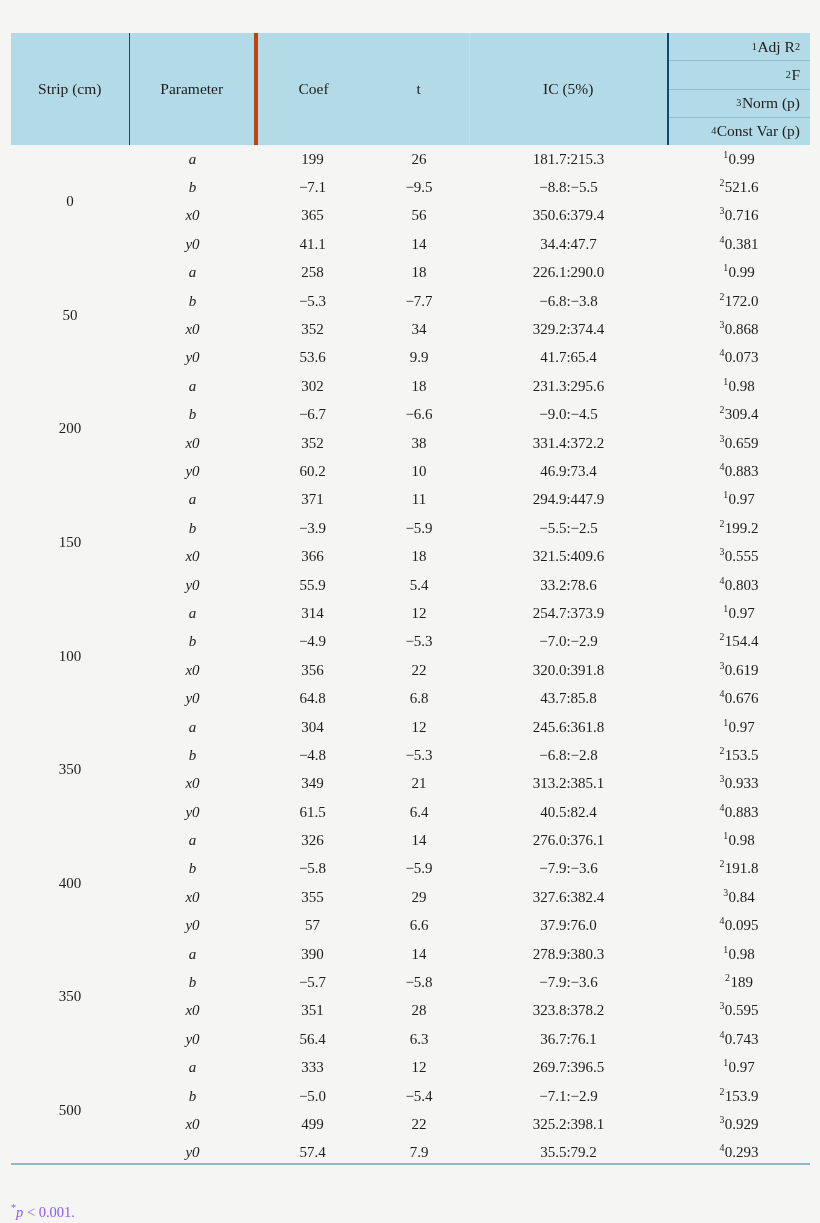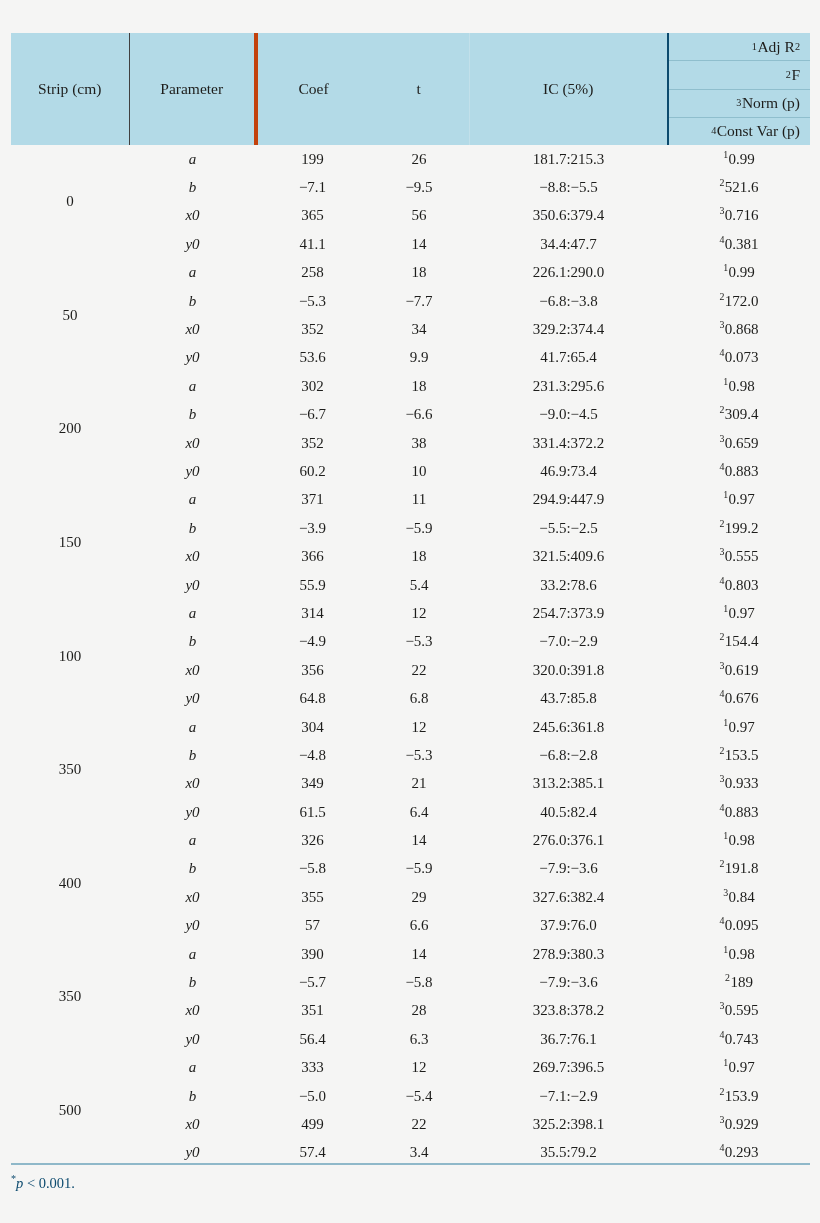--- a/index.html
+++ b/index.html
@@ -114,23 +114,23 @@
     left: 11px;
     top: 1163px;
     width: 799px;
     height: 2px;
     background: #8fb8c9;
   }
 
   .footnote {
     position: absolute;
     left: 11px;
-    top: 1175px;
+    top: 1204px;
     font-size: 14.5px;
-    color: #0c4a6e;
+    color: #8b5cf6;
     font-family: "Liberation Serif", "DejaVu Serif", serif;
   }
   .footnote .fn-star {
     font-size: 0.7em;
     vertical-align: super;
     line-height: 0;
   }
   .footnote .fn-p {
     font-style: italic;
   }
@@ -438,21 +438,21 @@
           <tr>
             <td class="param">x0</td>
             <td class="coef">499</td>
             <td class="tval">22</td>
             <td class="ic">325.2:398.1</td>
             <td class="stat"><sup class="marker">3</sup><span>0.929</span></td>
           </tr>
           <tr>
             <td class="param">y0</td>
             <td class="coef">57.4</td>
-            <td class="tval">3.4</td>
+            <td class="tval">7.9</td>
             <td class="ic">35.5:79.2</td>
             <td class="stat"><sup class="marker">4</sup><span>0.293</span></td>
           </tr>
         </tbody>
     </table>
   </div>
 
   <div class="rule-bottom"></div>
 
   <div class="footnote">

